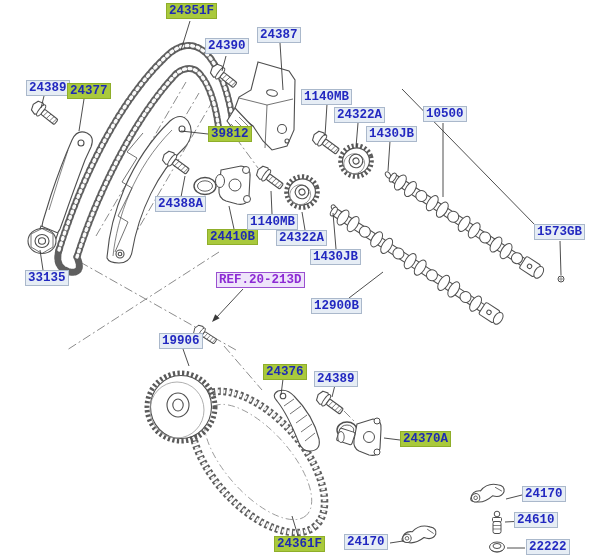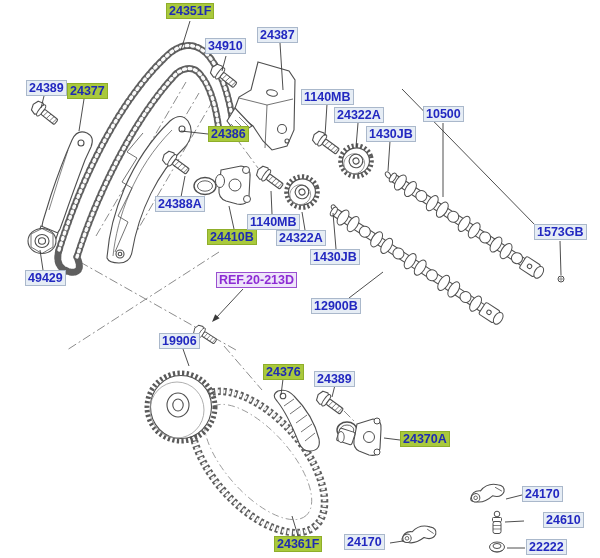--- a/index.html
+++ b/index.html
@@ -1,17 +1,17 @@
 <!DOCTYPE html>
 <html style="--blue-text: #2228c0; --blue-bg: #e6edf5; --blue-border: #aab8cb; --green-text: #1e2bb2; --green-bg: #a9c93c; --green-border: #8fae2a; --ref-text: #8d2bd4; --ref-bg: #eee4fa; --ref-border: #9a4fd0;"><head>
 <meta charset="utf-8">
 <style>
   html,body{margin:0;padding:0;background:#fff;}
   .stage{position:relative;width:600px;height:558px;background:#fff;overflow:hidden;
-         font-family:Liberation Sans, sans-serif;}
+         font-family:Liberation Mono, monospace;}
   .stage svg{position:absolute;left:0;top:0;}
   .lbl{position:absolute;font-size:12.5px;font-weight:bold;line-height:14px;
        padding:0 2px;white-space:nowrap;cursor:pointer;letter-spacing:0;}
   .lbl.blue{color:var(--blue-text);background:var(--blue-bg);border:1px solid var(--blue-border);}
   .lbl.green{color:var(--green-text);background:var(--green-bg);border:1px solid var(--green-border);}
   .lbl.ref{color:var(--ref-text);background:var(--ref-bg);border:1px solid var(--ref-border);}
 </style>
 </head>
 <body style="background: rgb(255, 255, 255);">
 
@@ -251,41 +251,41 @@
     <line x1="298" y1="536" x2="292" y2="516"></line>
     <line x1="390" y1="543" x2="403" y2="541"></line>
     <line x1="522" y1="495" x2="506" y2="499"></line>
     <line x1="524" y1="521" x2="505" y2="522"></line>
     <line x1="525" y1="548" x2="507" y2="548"></line>
   </g>
   <polygon points="212,322 219.6,318.2 215.2,314.2" fill="#3a3a3a"></polygon>
 </svg>
 
 <div class="lbl green" style="left:166px;top:3px">24351F</div>
-<div class="lbl blue" style="left:205px;top:38px">34910</div>
+<div class="lbl blue" style="left:205px;top:38px">24390</div>
 <div class="lbl blue" style="left:257px;top:27px">24387</div>
 <div class="lbl blue" style="left:26px;top:80px">24389</div>
 <div class="lbl green" style="left:67px;top:83px">24377</div>
-<div class="lbl green" style="left:208px;top:126px">24386</div>
+<div class="lbl green" style="left:208px;top:126px">39812</div>
 <div class="lbl blue" style="left:301px;top:89px">1140MB</div>
 <div class="lbl blue" style="left:334px;top:107px">24322A</div>
 <div class="lbl blue" style="left:366px;top:126px">1430JB</div>
 <div class="lbl blue" style="left:423px;top:106px">10500</div>
 <div class="lbl blue" style="left:534px;top:224px">1573GB</div>
 <div class="lbl blue" style="left:155px;top:196px">24388A</div>
 <div class="lbl green" style="left:207px;top:229px">24410B</div>
 <div class="lbl blue" style="left:247px;top:214px">1140MB</div>
 <div class="lbl blue" style="left:276px;top:230px">24322A</div>
 <div class="lbl blue" style="left:310px;top:249px">1430JB</div>
 <div class="lbl ref" style="left:216px;top:272px">REF.20-213D</div>
 <div class="lbl blue" style="left:311px;top:298px">12900B</div>
-<div class="lbl blue" style="left:25px;top:270px">49429</div>
+<div class="lbl blue" style="left:25px;top:270px">33135</div>
 <div class="lbl blue" style="left:159px;top:333px">19906</div>
 <div class="lbl green" style="left:263px;top:364px">24376</div>
 <div class="lbl blue" style="left:314px;top:371px">24389</div>
 <div class="lbl green" style="left:400px;top:431px">24370A</div>
 <div class="lbl green" style="left:274px;top:536px">24361F</div>
 <div class="lbl blue" style="left:344px;top:534px">24170</div>
 <div class="lbl blue" style="left:522px;top:486px">24170</div>
-<div class="lbl blue" style="left:543px;top:512px">24610</div>
+<div class="lbl blue" style="left:514px;top:512px">24610</div>
 <div class="lbl blue" style="left:526px;top:539px">22222</div>
 
 </div>
 
 </body></html>

